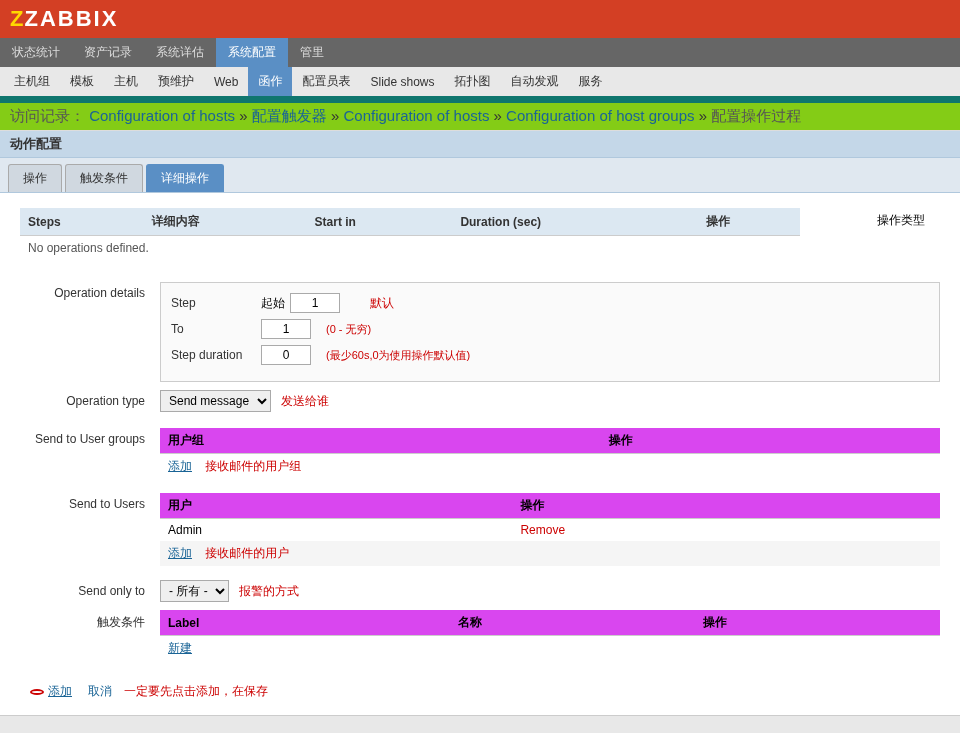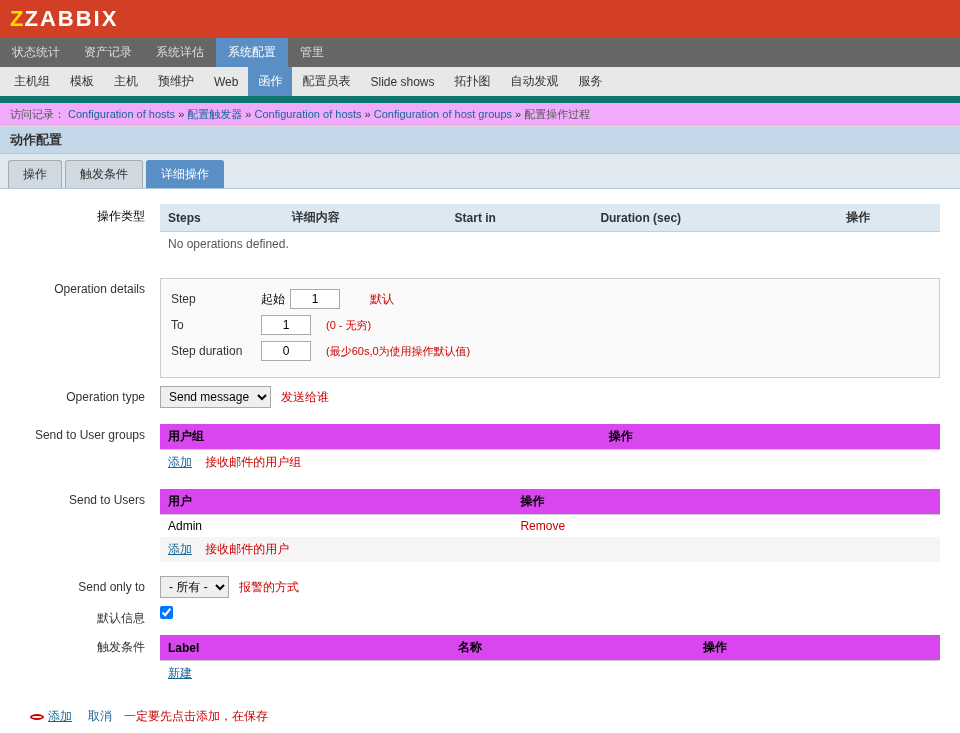--- a/index.html
+++ b/index.html
@@ -15,21 +15,21 @@
     .top-nav a { color: #ddd; text-decoration: none; padding: 6px 12px; font-size: 12px; display: block; text-align: center; }
     .top-nav a:hover, .top-nav a.active { background: #888; color: white; }
     .top-nav a.active { background: #5a8fc5; }
 
     
     .second-nav { background: #e8e8e8; border-bottom: 7px solid #0f766e; display: flex; align-items: center; padding: 0 4px; }
     .second-nav a { color: #333; text-decoration: none; padding: 6px 10px; font-size: 12px; display: block; }
     .second-nav a.active { background: #5a8fc5; color: white; }
 
     
-    .breadcrumb { background: #f0abfc; padding: 4px 10px; font-size: 11px; color: #333; border-bottom: 1px solid #ddd; }
+    .breadcrumb { background: #84cc16; padding: 4px 10px; font-size: 15px; color: #333; border-bottom: 1px solid #ddd; }
     .breadcrumb a { color: #1a6496; text-decoration: none; }
     .breadcrumb span { color: #555; }
 
     
     .page-title-bar { background: #c4d7e8; padding: 4px 10px; font-size: 13px; font-weight: bold; color: #333; border-bottom: 1px solid #b0c8dd; }
 
     
     .action-tabs { display: flex; background: #e0e8f0; padding: 6px 8px 0; border-bottom: 1px solid #b0c8dd; }
     .action-tab { padding: 5px 14px; font-size: 12px; border: 1px solid #aaa; background: #d0d8e0; color: #333; cursor: pointer; margin-right: 3px; border-bottom: none; border-radius: 3px 3px 0 0; }
     .action-tab.active { background: #5a8fc5; color: white; border-color: #5a8fc5; }
@@ -125,40 +125,40 @@
 
 <div class="action-tabs">
   <div class="action-tab">操作</div>
   <div class="action-tab">触发条件</div>
   <div class="action-tab active">详细操作</div>
 </div>
 
 <div class="content">
 
   <div style="display:flex;">
-    <div style="width:140px; padding-right:15px; text-align:right; padding-top:4px;">
-      <span>操作类型</span>
-    </div>
     <div style="flex:1;">
       <table class="ops-table">
         <thead>
           <tr>
             <th>Steps</th>
             <th>详细内容</th>
             <th>Start in</th>
             <th>Duration (sec)</th>
             <th>操作</th>
           </tr>
         </thead>
         <tbody>
           <tr>
             <td colspan="5" class="no-ops">No operations defined.</td>
           </tr>
         </tbody>
       </table>
+    </div>
+    <div style="width:140px; padding-right:15px; text-align:right; padding-top:4px;">
+      <span>操作类型</span>
     </div>
   </div>
 
   <div class="form-section">
     <div class="form-label">Operation details</div>
     <div class="form-content">
       <div class="inner-box">
 
         <div class="inner-row">
           <div class="inner-label">Step</div>
@@ -255,26 +255,20 @@
     <div class="form-content">
       <div style="display:flex; align-items:center;">
         <select class="select-box">
           <option>- 所有 -</option>
         </select>
         <span class="annot">报警的方式</span>
       </div>
     </div>
   </div>
 
-  <div class="form-section" style="margin-top:8px;">
-    <div class="form-label">默认信息</div>
-    <div class="form-content">
-      <input type="checkbox" class="checkbox" checked="" style="">
-    </div>
-  </div>
 
   <div class="form-section" style="margin-top:8px;">
     <div class="form-label">触发条件</div>
     <div class="form-content">
       <table class="sub-table">
         <thead>
           <tr>
             <th>Label</th>
             <th>名称</th>
             <th>操作</th>

